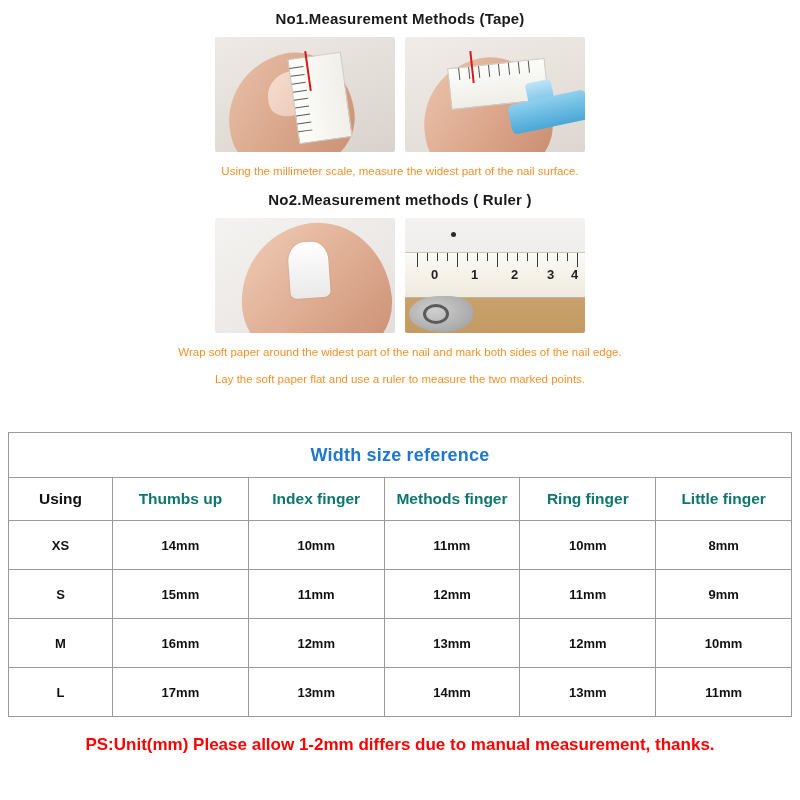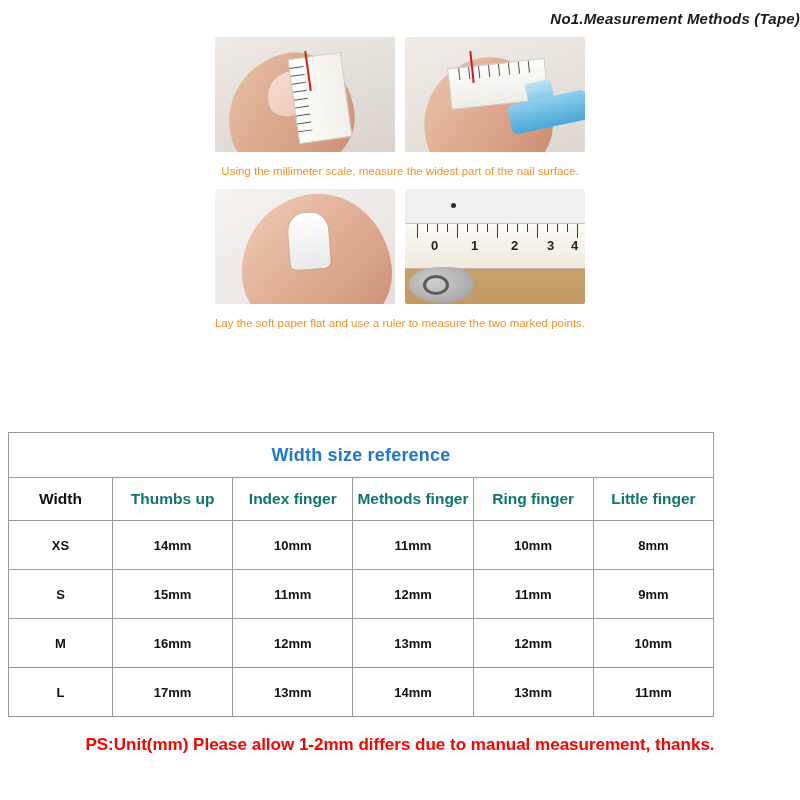--- a/index.html
+++ b/index.html
@@ -16,26 +16,25 @@
   }
   .page {
     width: 800px;
     height: 800px;
     position: relative;
     background: #ffffff;
   }
 
   
   .section-title {
-    text-align: right;
+    text-align: center;
     font-size: 15px;
     font-weight: bold;
     color: #1a1a1a;
     letter-spacing: .2px;
-    font-style: italic;
   }
   #sec1-title { padding-top: 10px; }
   #sec2-title { padding-top: 12px; }
 
   
   .photo-row {
     display: flex;
     justify-content: center;
     gap: 10px;
     margin-top: 10px;
@@ -157,21 +156,21 @@
     padding: 0 80px;
   }
   .caption span { display: block; margin-top: 12px; }
   #cap2 { margin-top: 7px; padding: 0 60px; }
 
   
   .table-wrap {
     position: absolute;
     left: 8px;
     top: 432px;
-    width: 706px;
+    width: 784px;
   }
   table.size-table {
     width: 100%;
     border-collapse: collapse;
     table-layout: fixed;
   }
   table.size-table td, table.size-table th {
     border: 1px solid #9a9a9a;
     text-align: center;
     font-weight: bold;
@@ -247,20 +246,21 @@
       <div class="redline"></div>
       <div class="blue2"></div>
       <div class="blue"></div>
     </div>
   </div>
 
   <div class="caption">
     <span>Using the millimeter scale, measure the widest part of the nail surface.</span>
   </div>
 
+  <div class="section-title" id="sec2-title">No2.Measurement methods ( Ruler )</div>
 
   <div class="photo-row">
     <div class="photo ph3">
       <div class="skin"></div>
       <div class="cap"></div>
     </div>
 
     <div class="photo ph4">
       <div class="ruler">
         <i style="left:12px;height:14px"></i>
@@ -286,39 +286,40 @@
         <div class="num" style="left:142px">3</div>
         <div class="num" style="left:166px">4</div>
       </div>
       <div class="dot"></div>
       <div class="grayblob"></div>
       <div class="ring"></div>
     </div>
   </div>
 
   <div class="caption" id="cap2">
+    <span>Wrap soft paper around the widest part of the nail and mark both sides of the nail edge.</span>
     <span>Lay the soft paper flat and use a ruler to measure the two marked points.</span>
   </div>
 
   <div class="table-wrap">
     <table class="size-table">
       <colgroup>
         <col class="col-size">
           <col>
           <col>
           <col>
           <col>
           <col>
       </colgroup>
       <tbody>
         <tr>
           <td class="tbl-title" colspan="6">Width size reference</td>
         </tr>
         <tr class="hdr-row">
-          <th class="size-col">Width</th>
+          <th class="size-col">Using</th>
           <th>Thumbs up</th>
           <th>Index finger</th>
           <th>Methods finger</th>
           <th>Ring finger</th>
           <th>Little finger</th>
         </tr>
 
         <tr class="data-row">
           <td>XS</td>
           <td>14mm</td>

